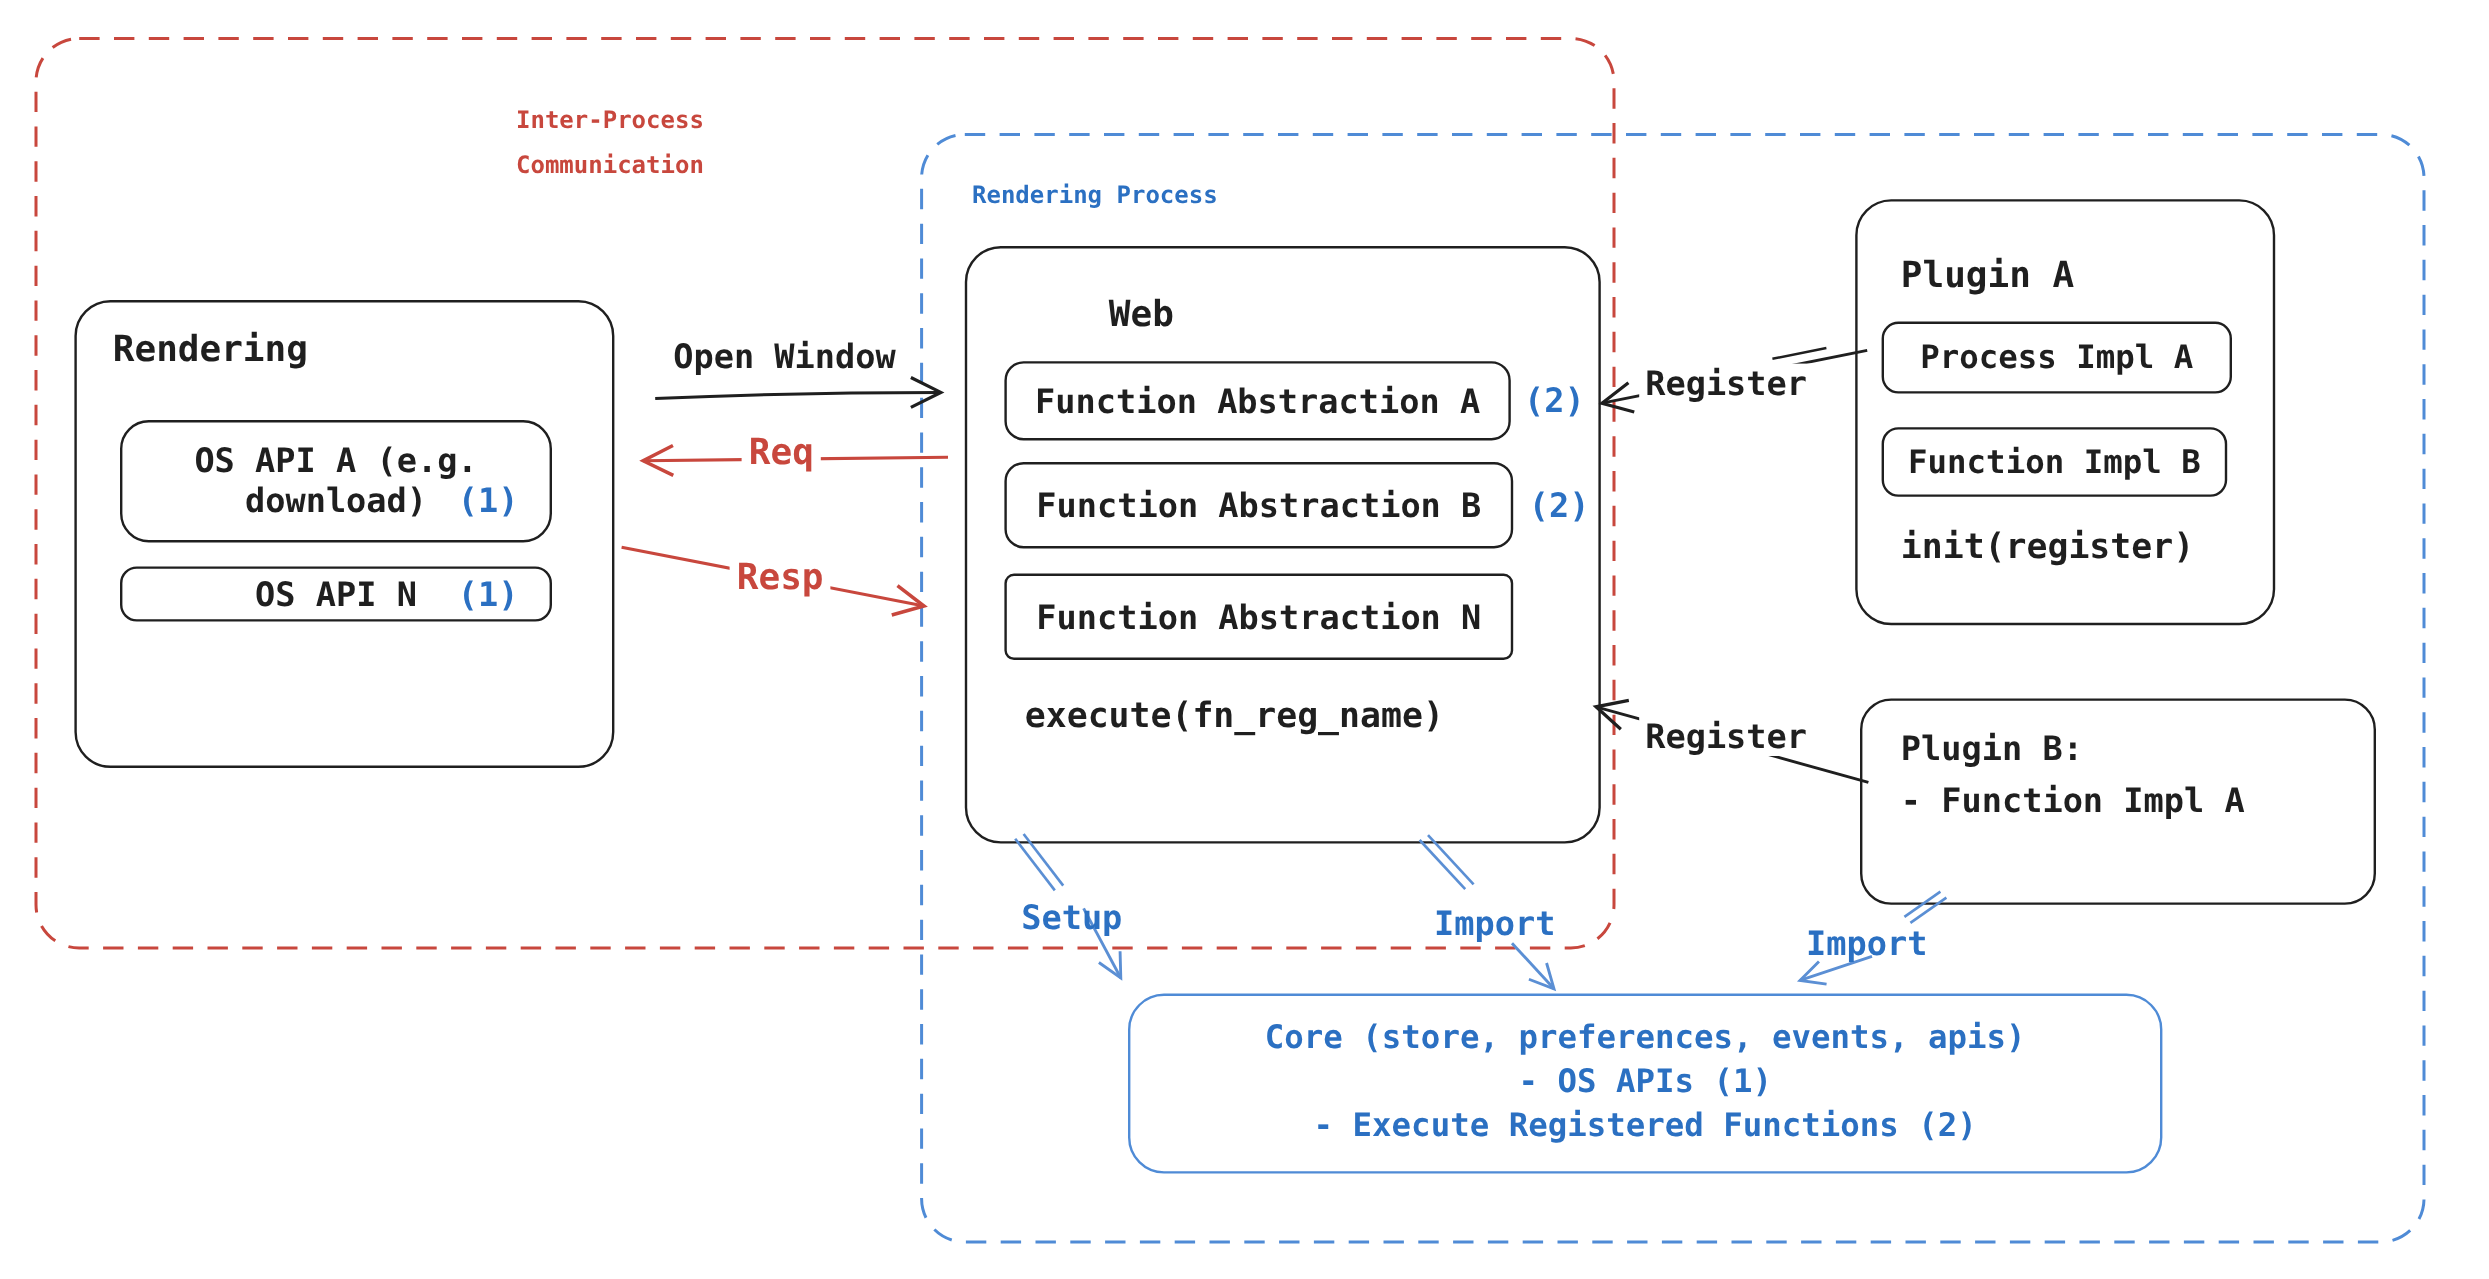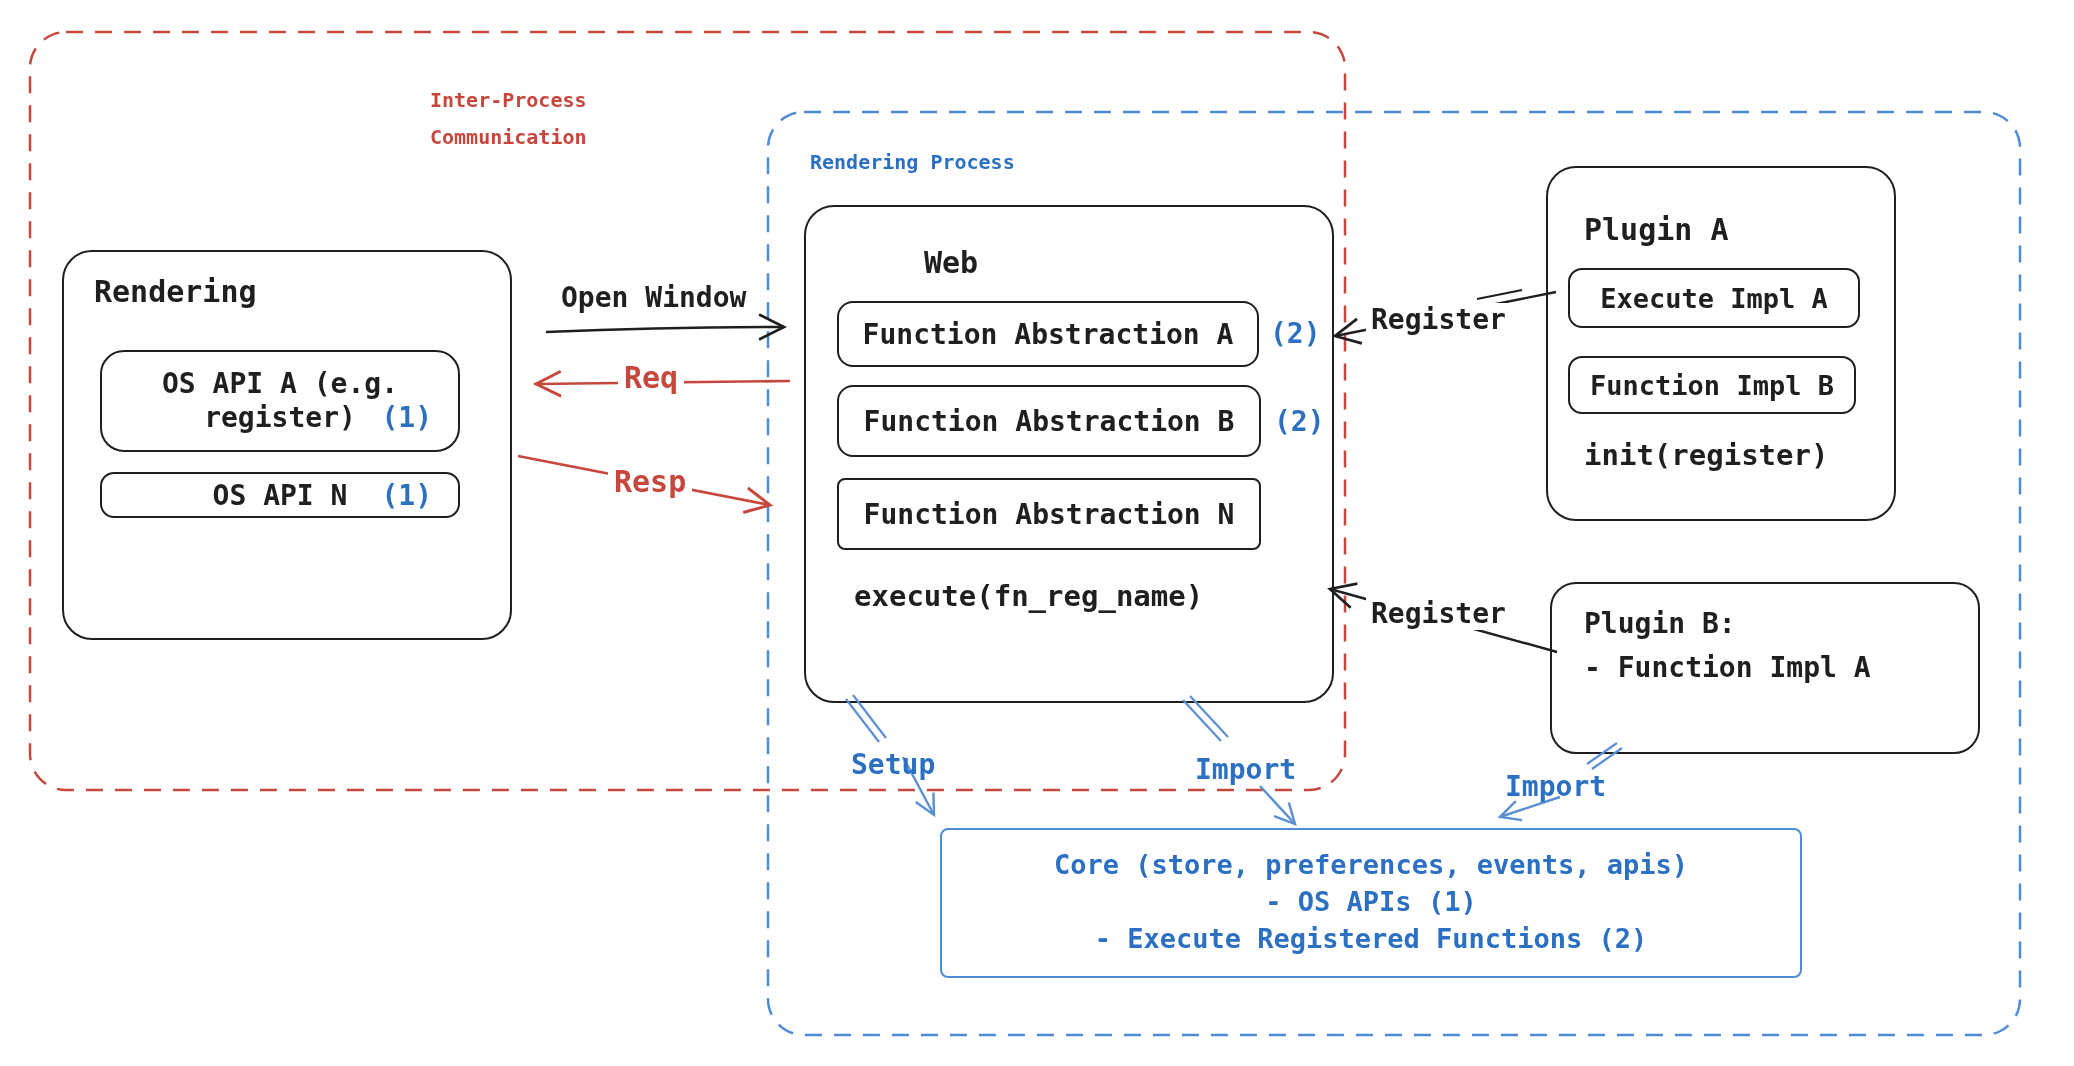--- a/index.html
+++ b/index.html
@@ -39,21 +39,21 @@
 <body>
 
 <div id="canvas">
 
   <div class="box z2" style="left:62px;top:250px;width:450px;height:390px;">
     <div class="title" style="left:30px;top:22px;">Rendering</div>
 
     <div class="inner" style="left:36px;top:98px;width:360px;height:102px;border-radius:24px;flex-direction:column;line-height:34px;">
       <div class="mono-line">OS API A (e.g.</div>
       <div class="mono-line" style="position:relative;width:100%;text-align:center;">
-        <span>register)</span>
+        <span>download)</span>
         <span class="badge" style="position:absolute;right:26px;top:0;">(1)</span>
       </div>
     </div>
 
     <div class="inner" style="left:36px;top:220px;width:360px;height:46px;border-radius:14px;">
       <span style="position:relative;width:100%;text-align:center;">
         <span>OS API N</span>
         <span class="badge" style="position:absolute;right:26px;top:0;">(1)</span>
       </span>
     </div>
@@ -74,34 +74,34 @@
 
     <div class="abs mono-line" style="left:48px;top:372px;font-size:29px;font-weight:600;">execute(fn_reg_name)</div>
 
     <div class="abs badge" style="left:464px;top:110px;font-size:28px;">(2)</div>
     <div class="abs badge" style="left:468px;top:198px;font-size:28px;">(2)</div>
   </div>
 
   <div class="box z2" style="left:1546px;top:166px;width:350px;height:355px;">
     <div class="title" style="left:36px;top:44px;">Plugin A</div>
     <div class="inner" style="left:20px;top:100px;width:292px;height:60px;border-radius:14px;font-size:27px;">
-      <span>Execute Impl A</span>
+      <span>Process Impl A</span>
     </div>
     <div class="inner" style="left:20px;top:188px;width:288px;height:58px;border-radius:14px;font-size:27px;">
       <span>Function Impl B</span>
     </div>
     <div class="abs mono-line" style="left:36px;top:270px;font-size:29px;font-weight:600;">init(register)</div>
   </div>
 
   <div class="box z2" style="left:1550px;top:582px;width:430px;height:172px;border-radius:26px;padding:18px 0 0 32px;font-size:28px;font-weight:600;line-height:44px;">
     <div class="mono-line">Plugin B:</div>
     <div class="mono-line">- Function Impl A</div>
   </div>
 
-  <div class="box z2" style="left:940px;top:828px;width:862px;height:150px;border-radius:8px;border-color:var(--blue_dash);border-width:2.2px;color:var(--blue);text-align:center;font-size:27px;font-weight:700;line-height:37px;padding-top:16px;">
+  <div class="box z2" style="left:940px;top:828px;width:862px;height:150px;border-radius:30px;border-color:var(--blue_dash);border-width:2.2px;color:var(--blue);text-align:center;font-size:27px;font-weight:700;line-height:37px;padding-top:16px;">
     <div class="mono-line">Core (store, preferences, events, apis)</div>
     <div class="mono-line">- OS APIs (1)</div>
     <div class="mono-line">- Execute Registered Functions (2)</div>
   </div>
 
   <svg class="overlay">
     <defs>
       <marker id="mk-black" viewBox="0 0 30 30" refX="26" refY="15" markerWidth="34" markerHeight="34" markerUnits="userSpaceOnUse" orient="auto">
         <path d="M4,4 L26,15 L4,26" fill="none" stroke="var(--ink)" stroke-width="2.4"></path>
       </marker>

